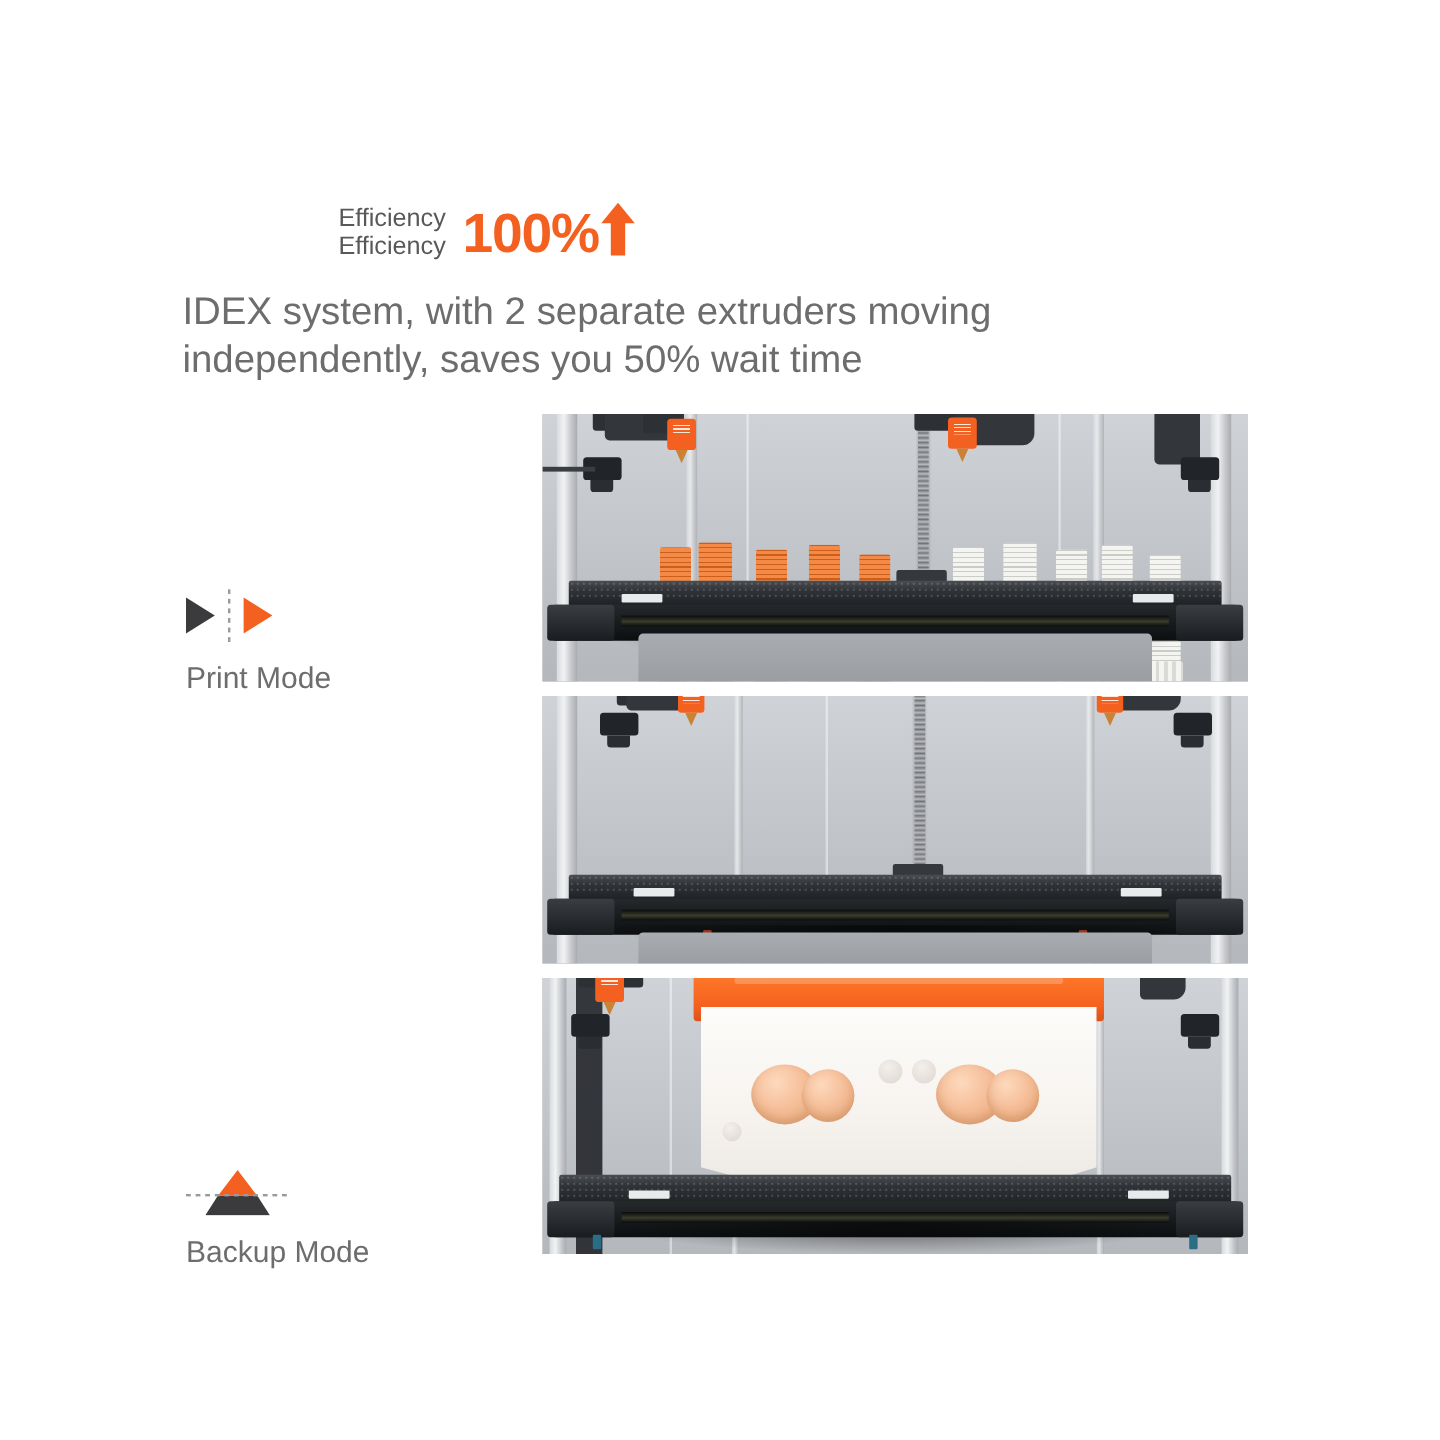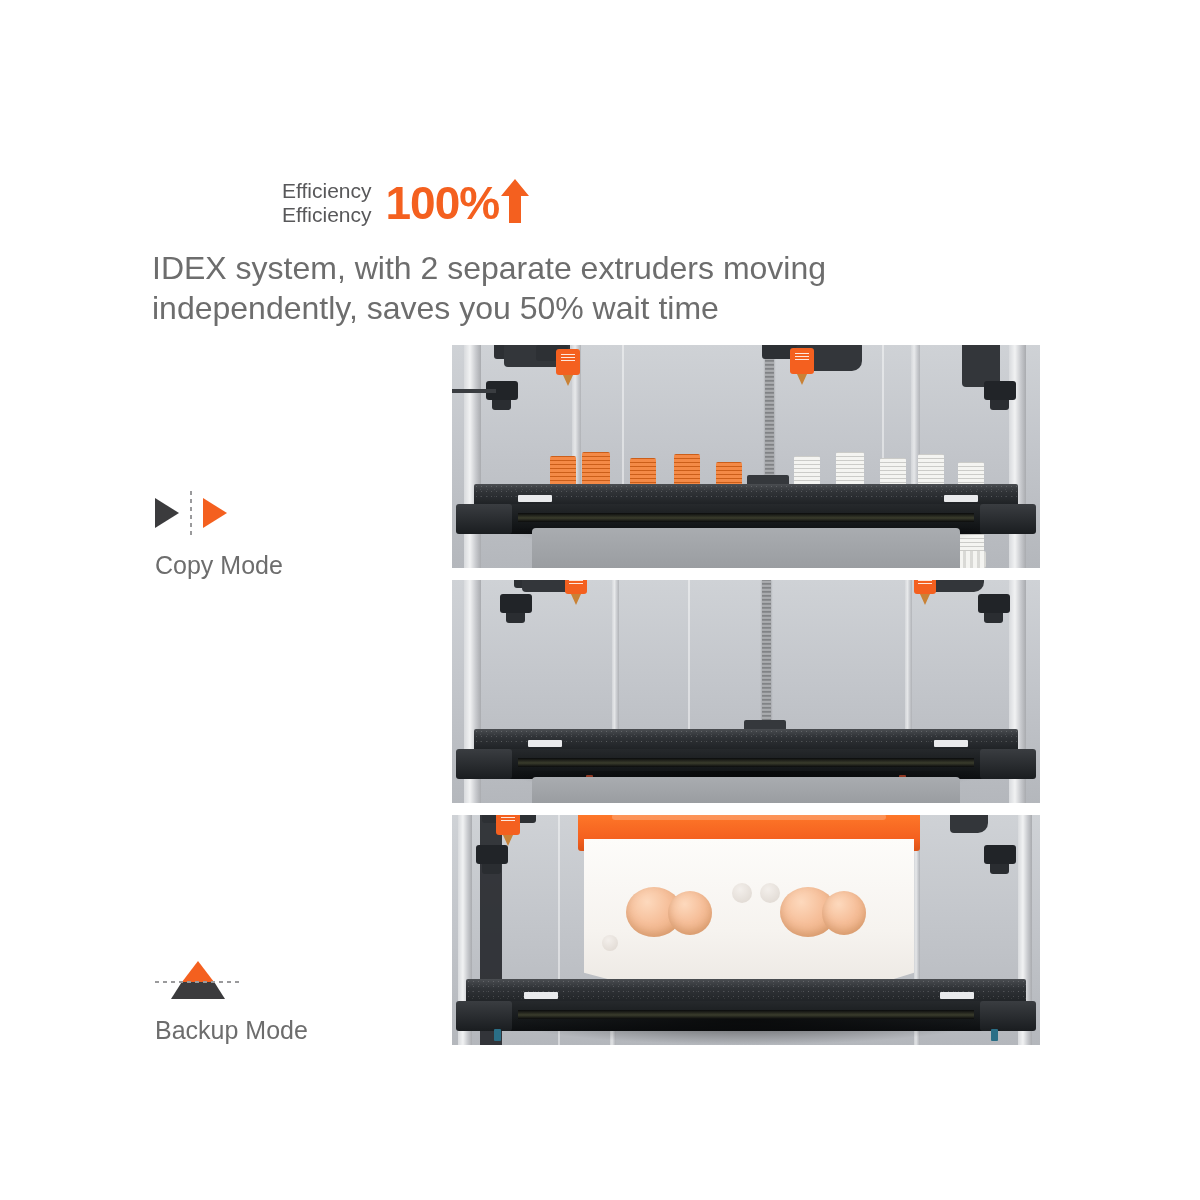--- a/index.html
+++ b/index.html
@@ -34,21 +34,21 @@
     color: #262626;
     letter-spacing: -0.5px;
     line-height: 60px;
     margin: 0;
     white-space: nowrap;
   }
   .efficiency-block {
     display: flex;
     align-items: center;
     margin-left: 130px;
-    margin-top: 20px;
+    margin-top: 10px;
   }
   .efficiency-label {
     font-size: 21px;
     line-height: 24px;
     color: #58585a;
     text-align: left;
     font-weight: 400;
     white-space: nowrap;
   }
   .efficiency-value {
@@ -87,21 +87,21 @@
     width: 290px;
     height: 700px;
   }
   .mode-item {
     position: absolute;
     left: 0;
     width: 290px;
   }
   .mode-item.copy   { top: 145px; }
   .mode-item.mirror { top: 380px; }
-  .mode-item.backup { top: 610px; }
+  .mode-item.backup { top: 624px; }
 
   .mode-icon {
     height: 46px;
     display: flex;
     align-items: center;
   }
   .mode-label {
     margin-top: 14px;
     font-size: 25px;
     color: #6d6d6d;
@@ -498,21 +498,21 @@
 </div>
 
 <div class="mode-list">
 
   <div class="mode-item copy">
     <div class="mode-icon">
       <span class="tri-right dark"></span>
       <span class="dash-v"></span>
       <span class="tri-right orange"></span>
     </div>
-    <div class="mode-label">Copy Mode</div>
+    <div class="mode-label">Print Mode</div>
   </div>
 
 
   <div class="mode-item backup">
     <div class="mode-icon">
       <span class="backup-icon">
         <span class="tri-top"></span>
         <span class="tri-bottom"></span>
         <span class="dash-h"></span>
       </span>

